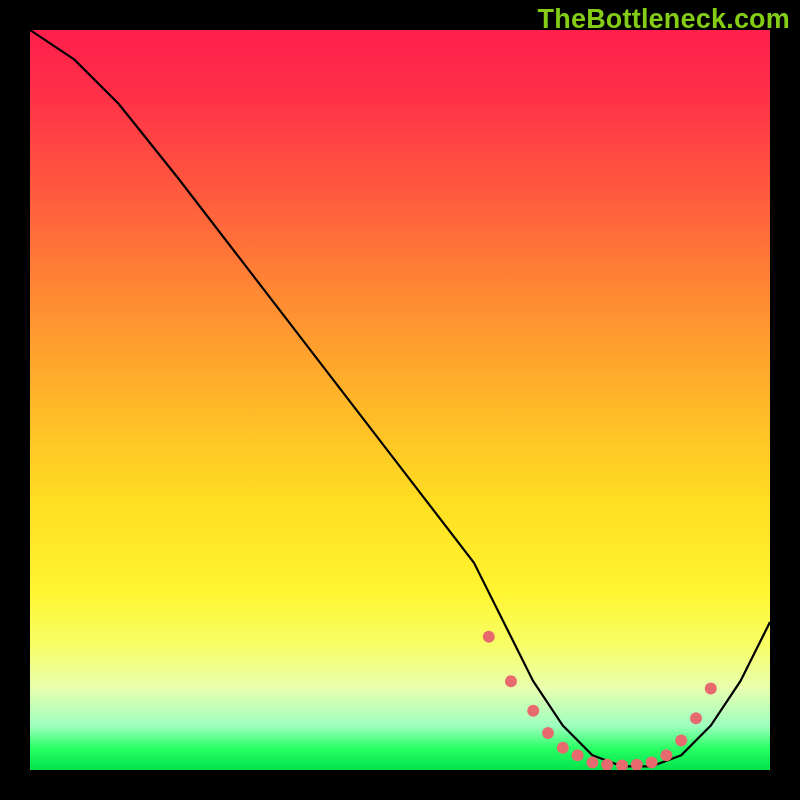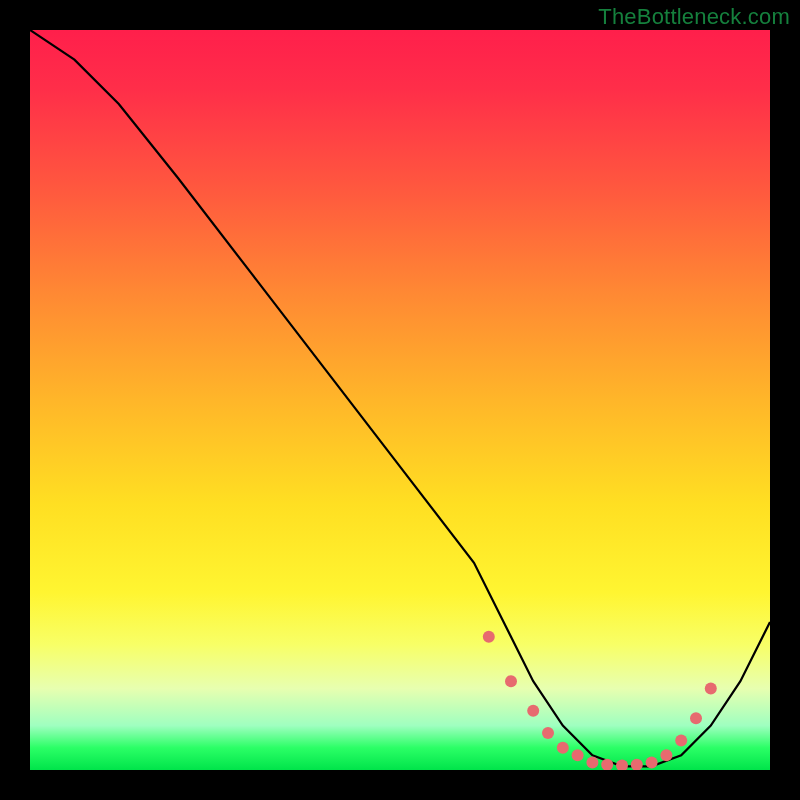--- a/index.html
+++ b/index.html
@@ -45,24 +45,24 @@
     position: absolute;
     left: 0;
     top: 0;
     width: 740px;
     height: 740px;
   }
   .watermark {
     position: absolute;
     top: 4px;
     right: 10px;
-    color: #15803d;
-    font-size: 22px;
+    color: #84cc16;
+    font-size: 27px;
     letter-spacing: 0.2px;
-    font-weight: 400;
+    font-weight: 700;
     user-select: none;
   }
 </style>
 </head>
 <body>
 
 <div class="watermark">TheBottleneck.com</div>
 
 <div class="frame">
   <div class="plot"></div>

